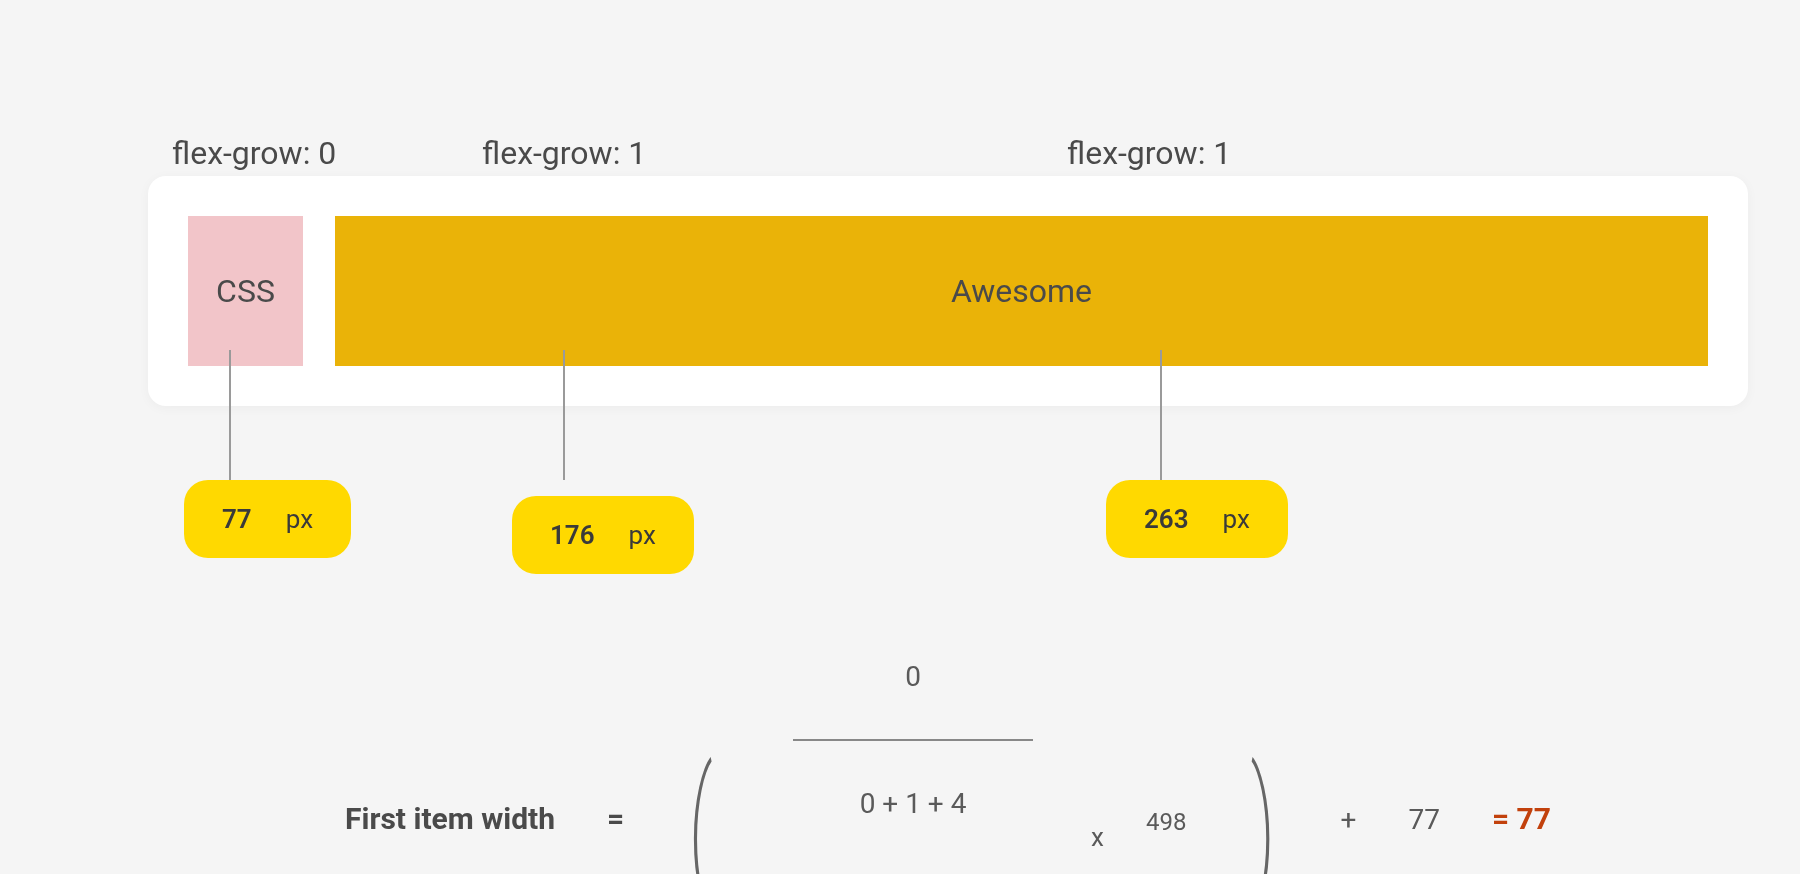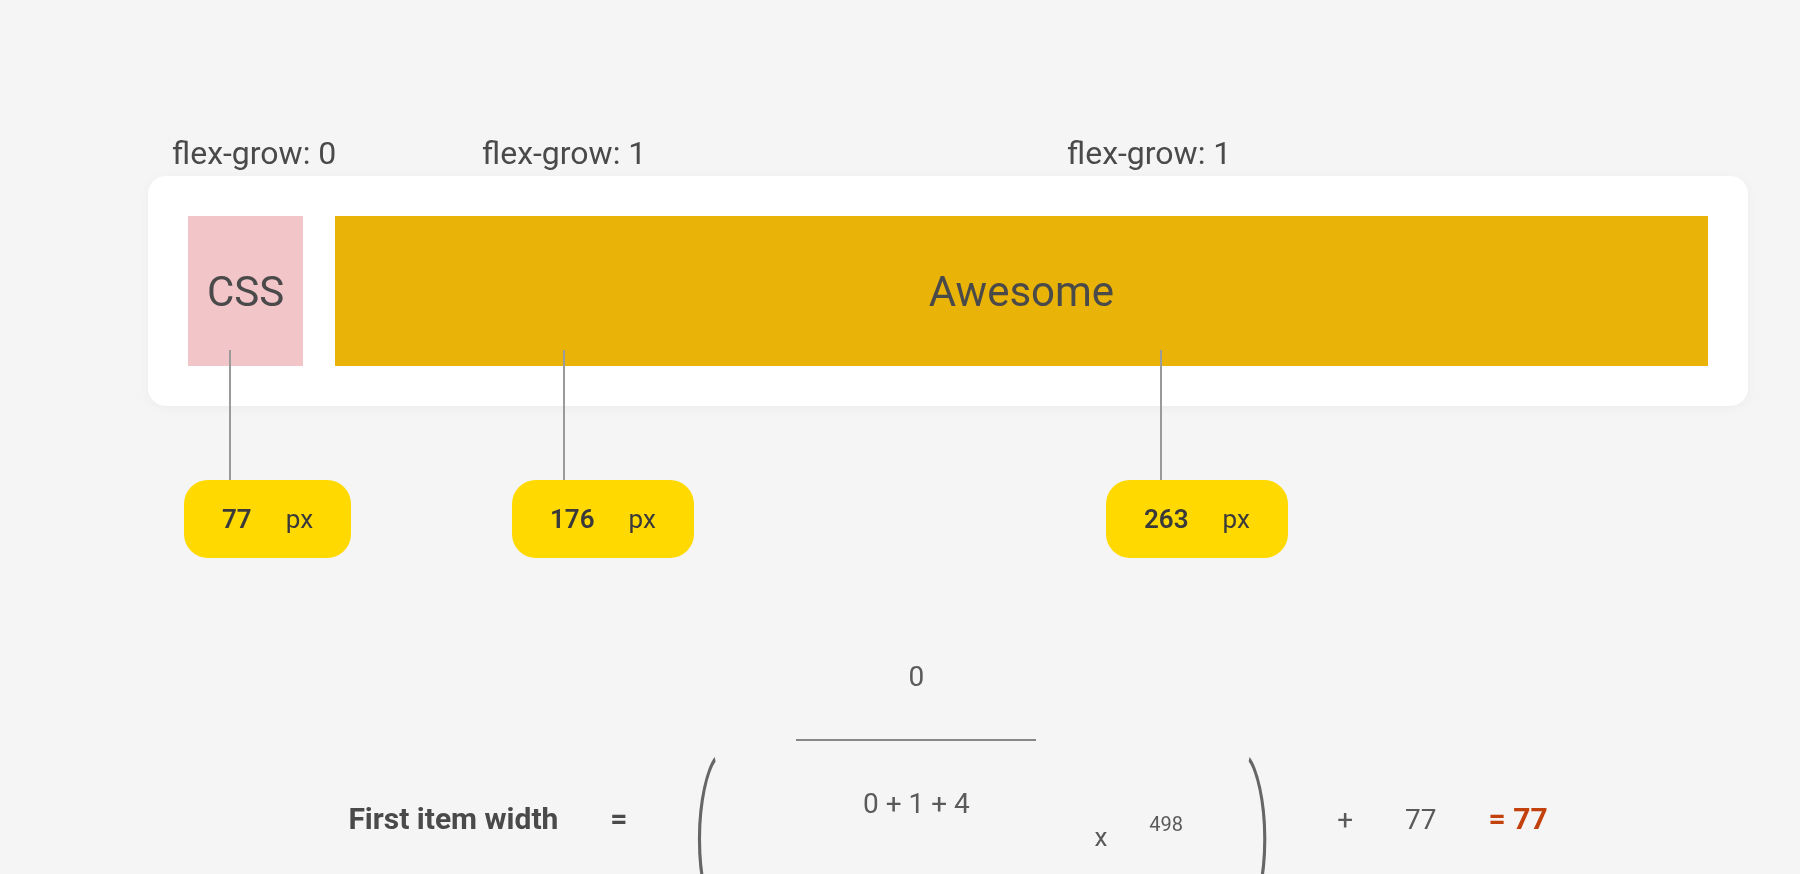--- a/index.html
+++ b/index.html
@@ -35,21 +35,21 @@
       border-radius: 18px;
       padding: 24px;
       display: flex;
       box-shadow: 0 2px 12px rgba(0,0,0,0.04);
     }
     .flex-item {
       height: 150px;
       display: flex;
       align-items: center;
       justify-content: center;
-      font-size: 42px;
+      font-size: 32px;
       color: #4a4a4a;
     }
     .item-1 {
       background: #f2c5c9;
       flex: 0 0 115px;
     }
     .item-2 {
       background: #bde0ef;
       flex: 1;
     }
@@ -127,21 +127,21 @@
       background: #888;
     }
     .frac-num, .frac-den {
       font-size: 28px;
     }
     .mult-sign {
       font-size: 26px;
       margin: 0 6px;
     }
     .multiplier {
-      font-size: 20px;
+      font-size: 24px;
     }
     .plus-sign {
       font-size: 28px;
     }
     .addend {
       font-size: 28px;
     }
     .result {
       font-weight: 700;
       color: #c2410c;
@@ -162,21 +162,21 @@
 </div>
 
 <div class="connector" style="left:181px"></div>
 <div class="connector" style="left:515px"></div>
 <div class="connector" style="left:1112px"></div>
 
 <div class="pill" style="top:432px; left:136px">
   <span class="num">77</span>
   <span class="unit">px</span>
 </div>
-<div class="pill" style="top:432px; left:464px">
+<div class="pill" style="top:448px; left:464px">
   <span class="num">176</span>
   <span class="unit">px</span>
 </div>
 <div class="pill" style="top:432px; left:1058px">
   <span class="num">263</span>
   <span class="unit">px</span>
 </div>
 
 <div class="equation">
   <span class="eq-label">First item width</span>

